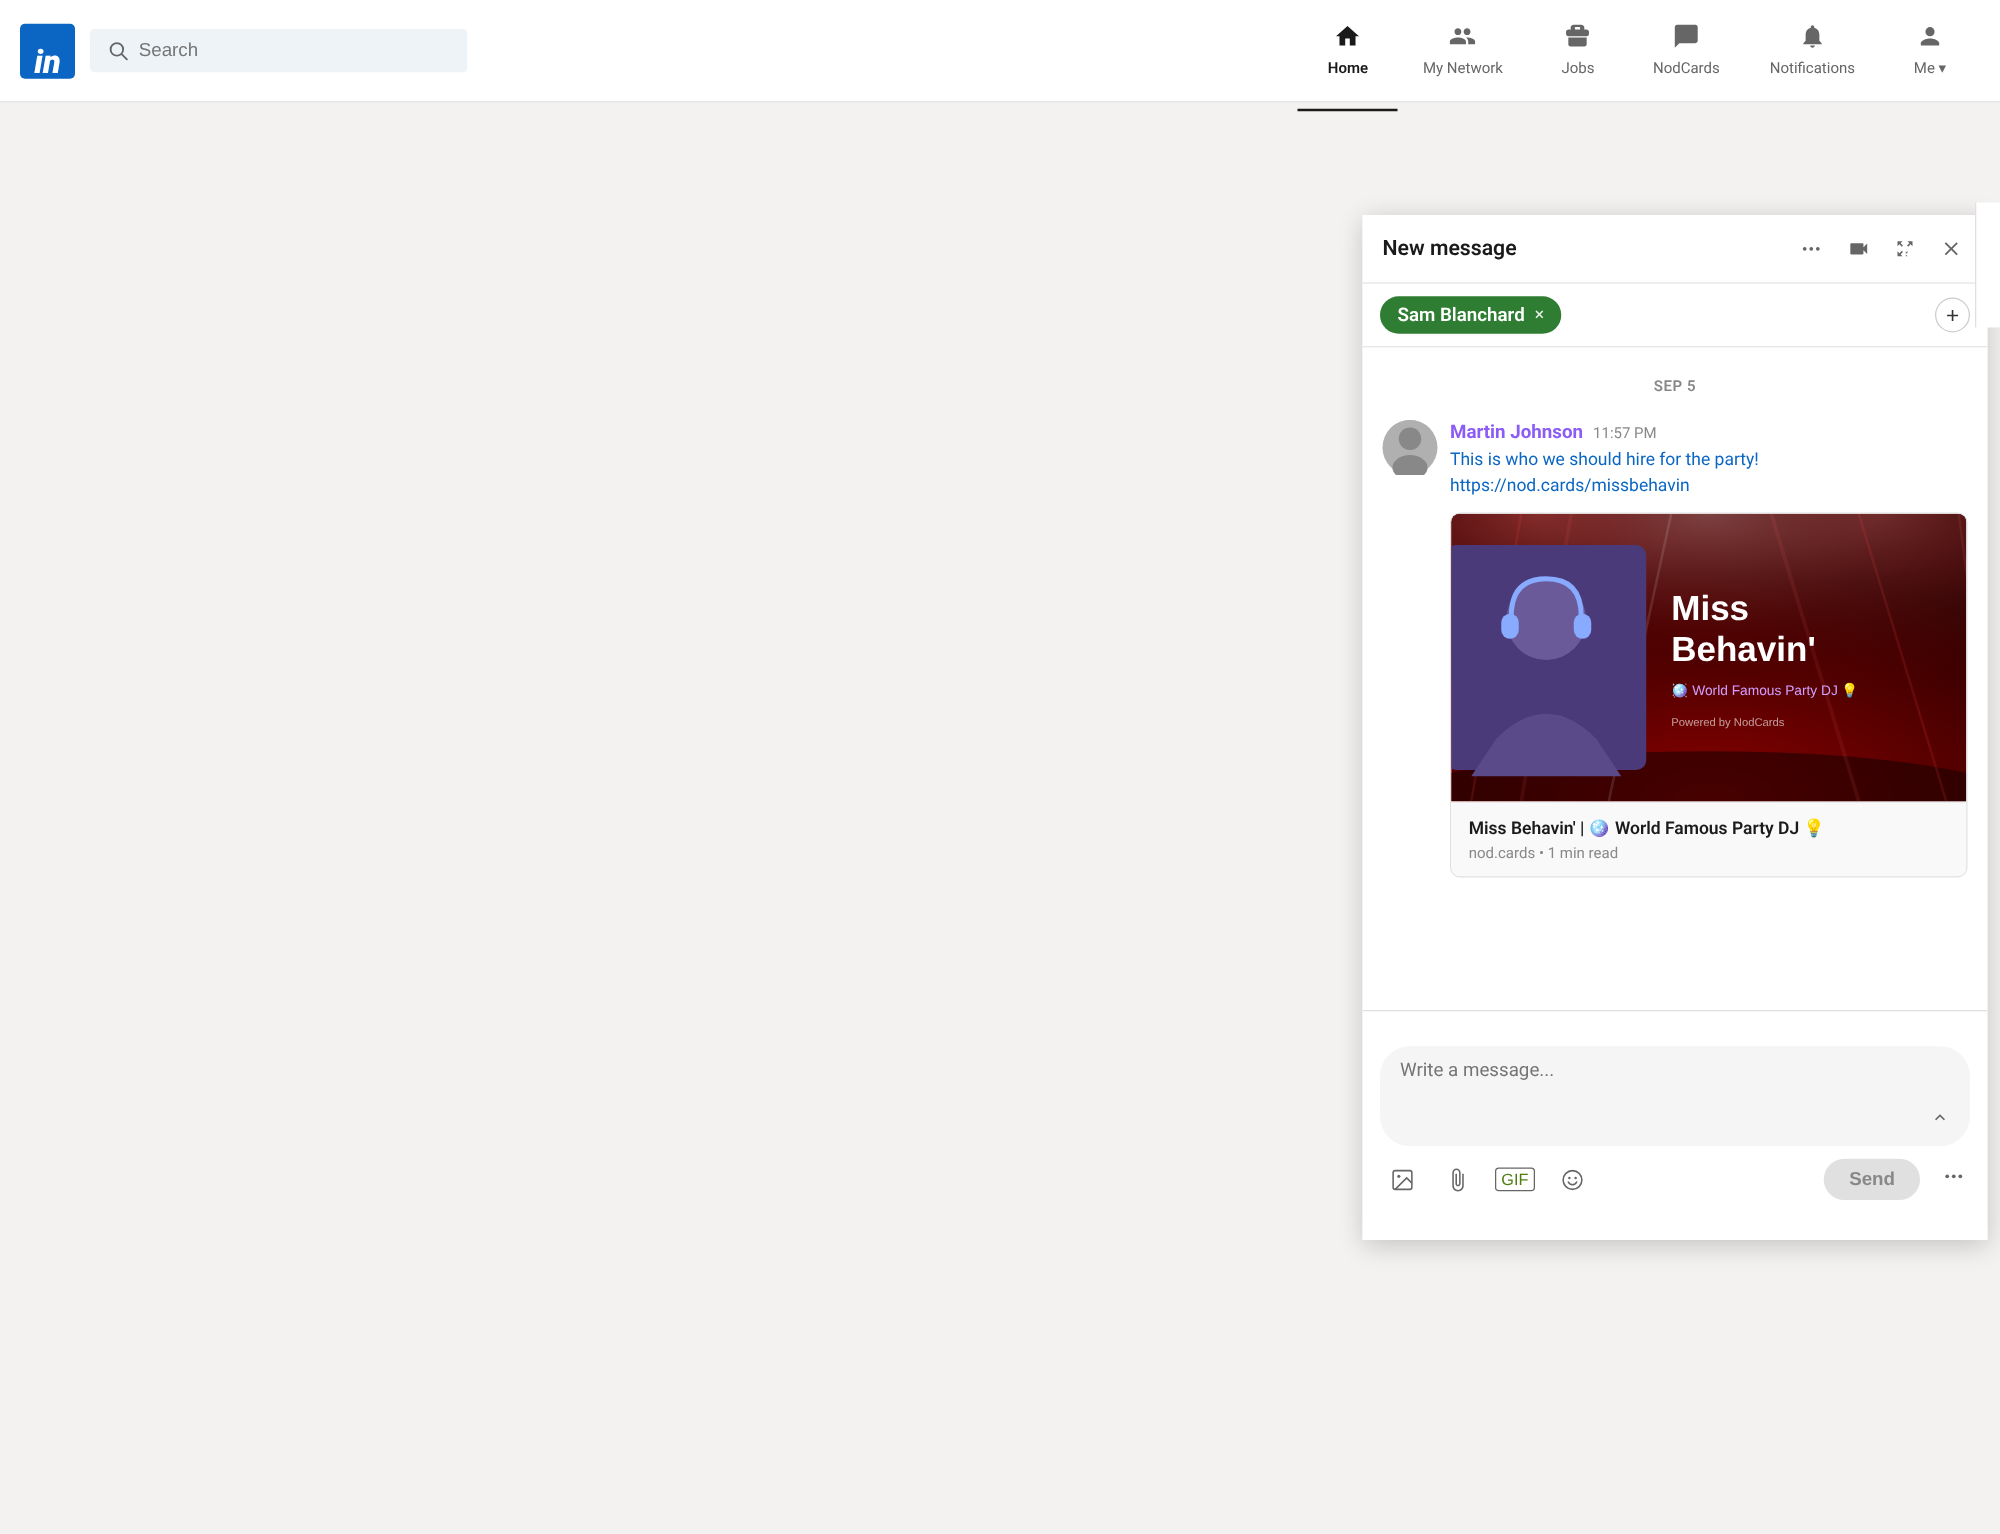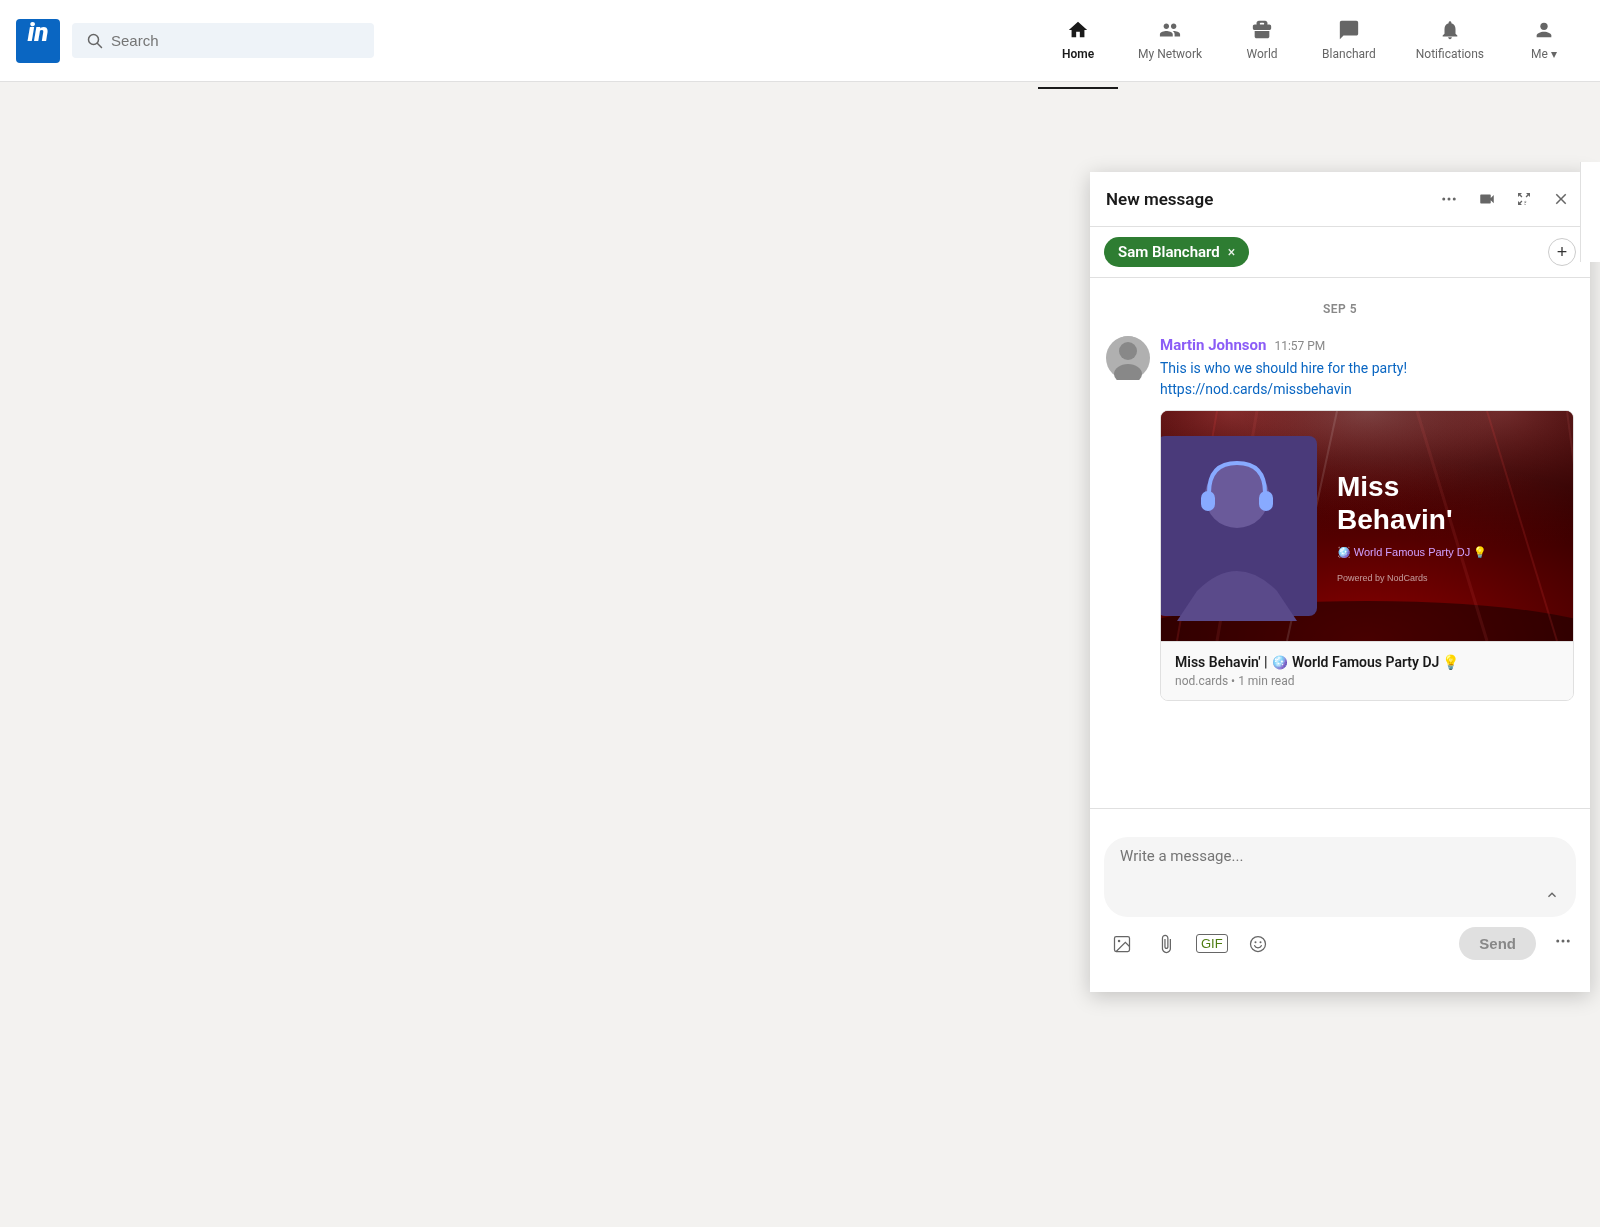--- a/index.html
+++ b/index.html
@@ -21,21 +21,21 @@
       padding: 0 16px;
       position: relative;
       z-index: 100;
     }
     .navbar-logo {
       width: 44px;
       height: 44px;
       background: #0a66c2;
       border-radius: 4px;
       display: flex;
-      align-items: flex-start;
+      align-items: flex-end;
       justify-content: center;
       flex-shrink: 0;
       margin-right: 12px;
     }
     .navbar-logo span {
       color: #fff;
       font-weight: 900;
       font-size: 26px;
       font-style: italic;
       line-height: 1;
@@ -416,30 +416,30 @@
       </span>
       <span class="nav-label">My Network</span>
     </div>
 
     <div class="nav-item">
       <span class="nav-icon">
         <svg width="22" height="22" viewBox="0 0 24 24" fill="#666">
             <path d="M20 6h-2.18c.07-.44.18-.88.18-1.36C18 3.19 16.81 2 15.36 2h-6.72C7.19 2 6 3.19 6 4.64c0 .48.11.92.18 1.36H4C2.9 6 2 6.9 2 8v2c0 1.1.9 2 2 2h16c1.1 0 2-.9 2-2V8c0-1.1-.9-2-2-2zM9.82 6c-.07-.44-.18-.88-.18-1.36C9.64 4.29 10 4 10.64 4h2.72c.64 0 1 .29 1 .64 0 .48-.11.92-.18 1.36H9.82zM4 13v6c0 1.1.9 2 2 2h12c1.1 0 2-.9 2-2v-6H4z"></path>
           </svg>
       </span>
-      <span class="nav-label">World</span>
+      <span class="nav-label">Jobs</span>
     </div>
 
     <div class="nav-item">
       <span class="nav-icon">
         <svg width="22" height="22" viewBox="0 0 24 24" fill="#666">
             <path d="M20 2H4C2.9 2 2 2.9 2 4v18l4-4h14c1.1 0 2-.9 2-2V4c0-1.1-.9-2-2-2z"></path>
           </svg>
       </span>
-      <span class="nav-label">Blanchard</span>
+      <span class="nav-label">NodCards</span>
     </div>
 
     <div class="nav-item">
       <span class="nav-icon">
         <svg width="22" height="22" viewBox="0 0 24 24" fill="#666">
             <path d="M12 22c1.1 0 2-.9 2-2h-4c0 1.1.9 2 2 2zm6-6V11c0-3.07-1.63-5.64-4.5-6.32V4c0-.83-.67-1.5-1.5-1.5s-1.5.67-1.5 1.5v.68C7.63 5.36 6 7.93 6 11v5l-2 2v1h16v-1l-2-2z"></path>
           </svg>
       </span>
       <span class="nav-label">Notifications</span>
     </div>

